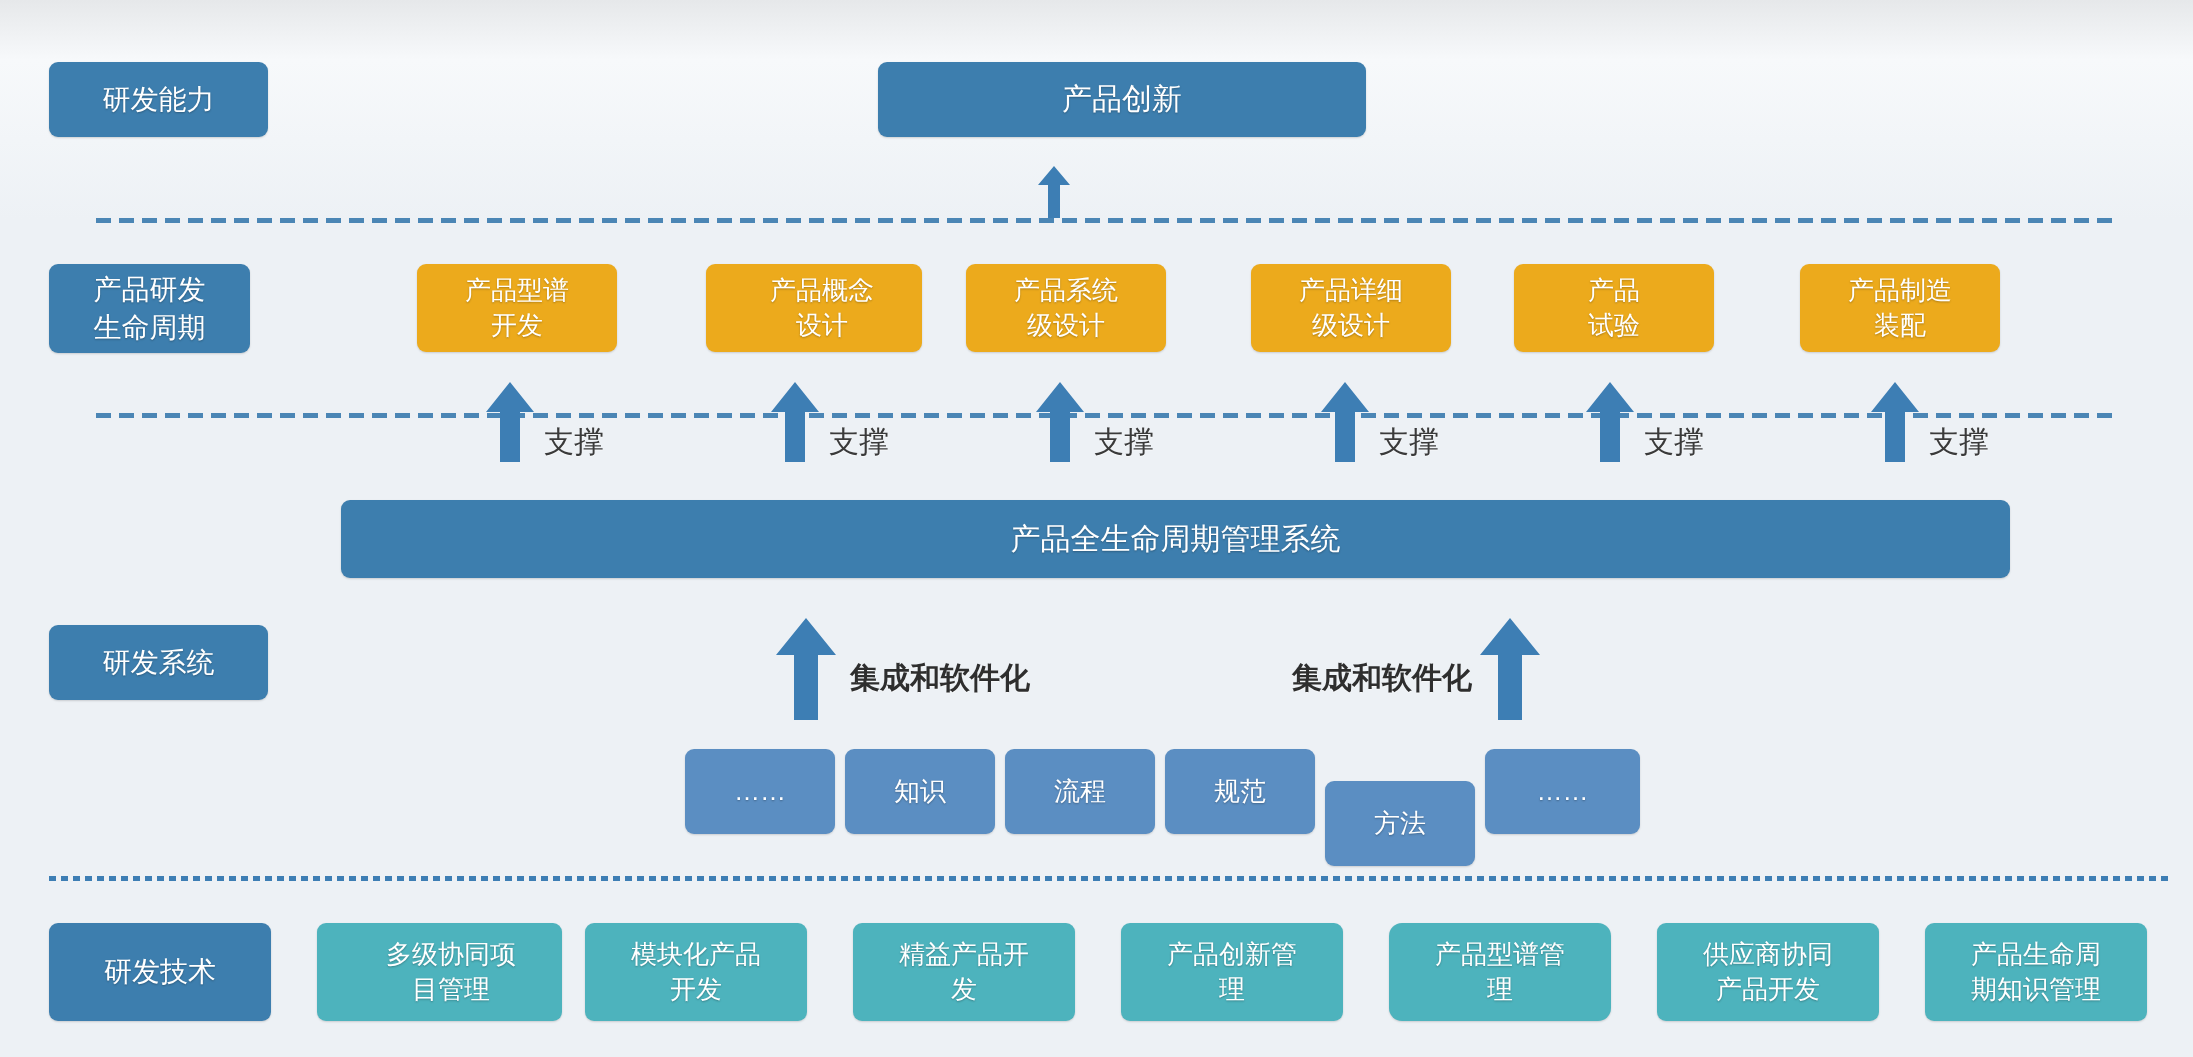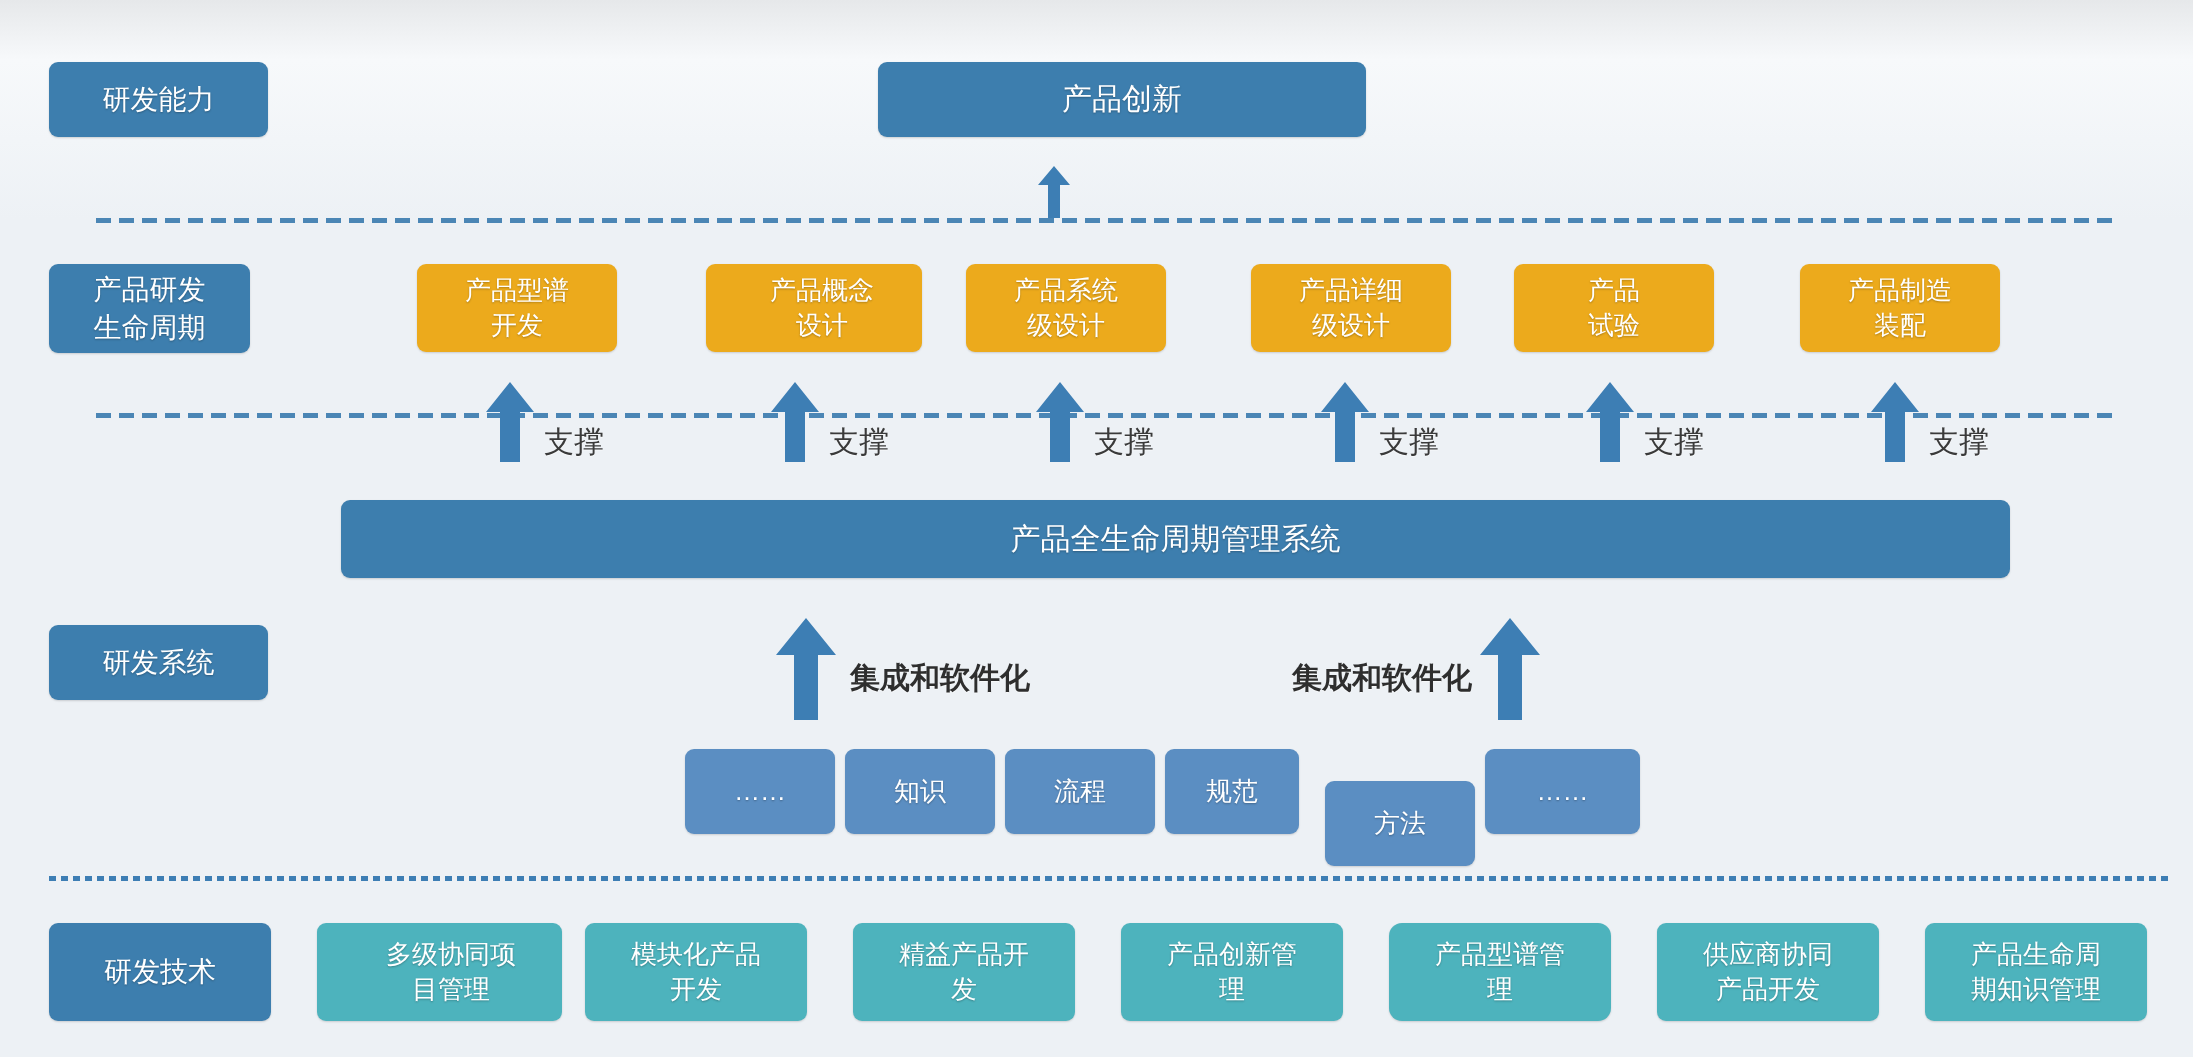--- a/index.html
+++ b/index.html
@@ -107,21 +107,21 @@
   <div class="caption bold" style="left:850px;top:658px;font-size:30px;">集成和软件化</div>
 
   <div class="caption bold" style="left:1252px;top:658px;width:220px;text-align:right;font-size:30px;">集成和软件化</div>
   <svg class="arrow" style="left:1480px;top:618px;" width="60" height="102" viewBox="0 0 60 102">
       <polygon points="30,0 60,37 42,37 42,102 18,102 18,37 0,37" fill="#3d7eb4"></polygon>
     </svg>
 
   <div class="box midblue" style="left:685px;top:749px;width:150px;height:85px;font-size:26px;">……</div>
   <div class="box midblue" style="left:845px;top:749px;width:150px;height:85px;font-size:26px;">知识</div>
   <div class="box midblue" style="left:1005px;top:749px;width:150px;height:85px;font-size:26px;">流程</div>
-  <div class="box midblue" style="left:1165px;top:749px;width:134px;height:85px;font-size:26px;">规范</div>
+  <div class="box midblue" style="left:1165px;top:749px;width:150px;height:85px;font-size:26px;">规范</div>
   <div class="box midblue" style="left:1325px;top:749px;width:150px;height:85px;font-size:26px;margin-top:32px;">方法</div>
   <div class="box midblue" style="left:1485px;top:749px;width:155px;height:85px;font-size:26px;">……</div>
 
   <div class="dotline" style="left:49px;top:876px;width:2123px;"></div>
 
   <div class="box blue" style="left:49px;top:923px;width:222px;height:98px;font-size:28px;">研发技术</div>
 
   <div class="box teal" style="left:317px;top:923px;width:222px;height:98px;font-size:26px;padding-left:23px;">多级协同项
 目管理</div>
   <div class="box teal" style="left:585px;top:923px;width:222px;height:98px;font-size:26px;">模块化产品

